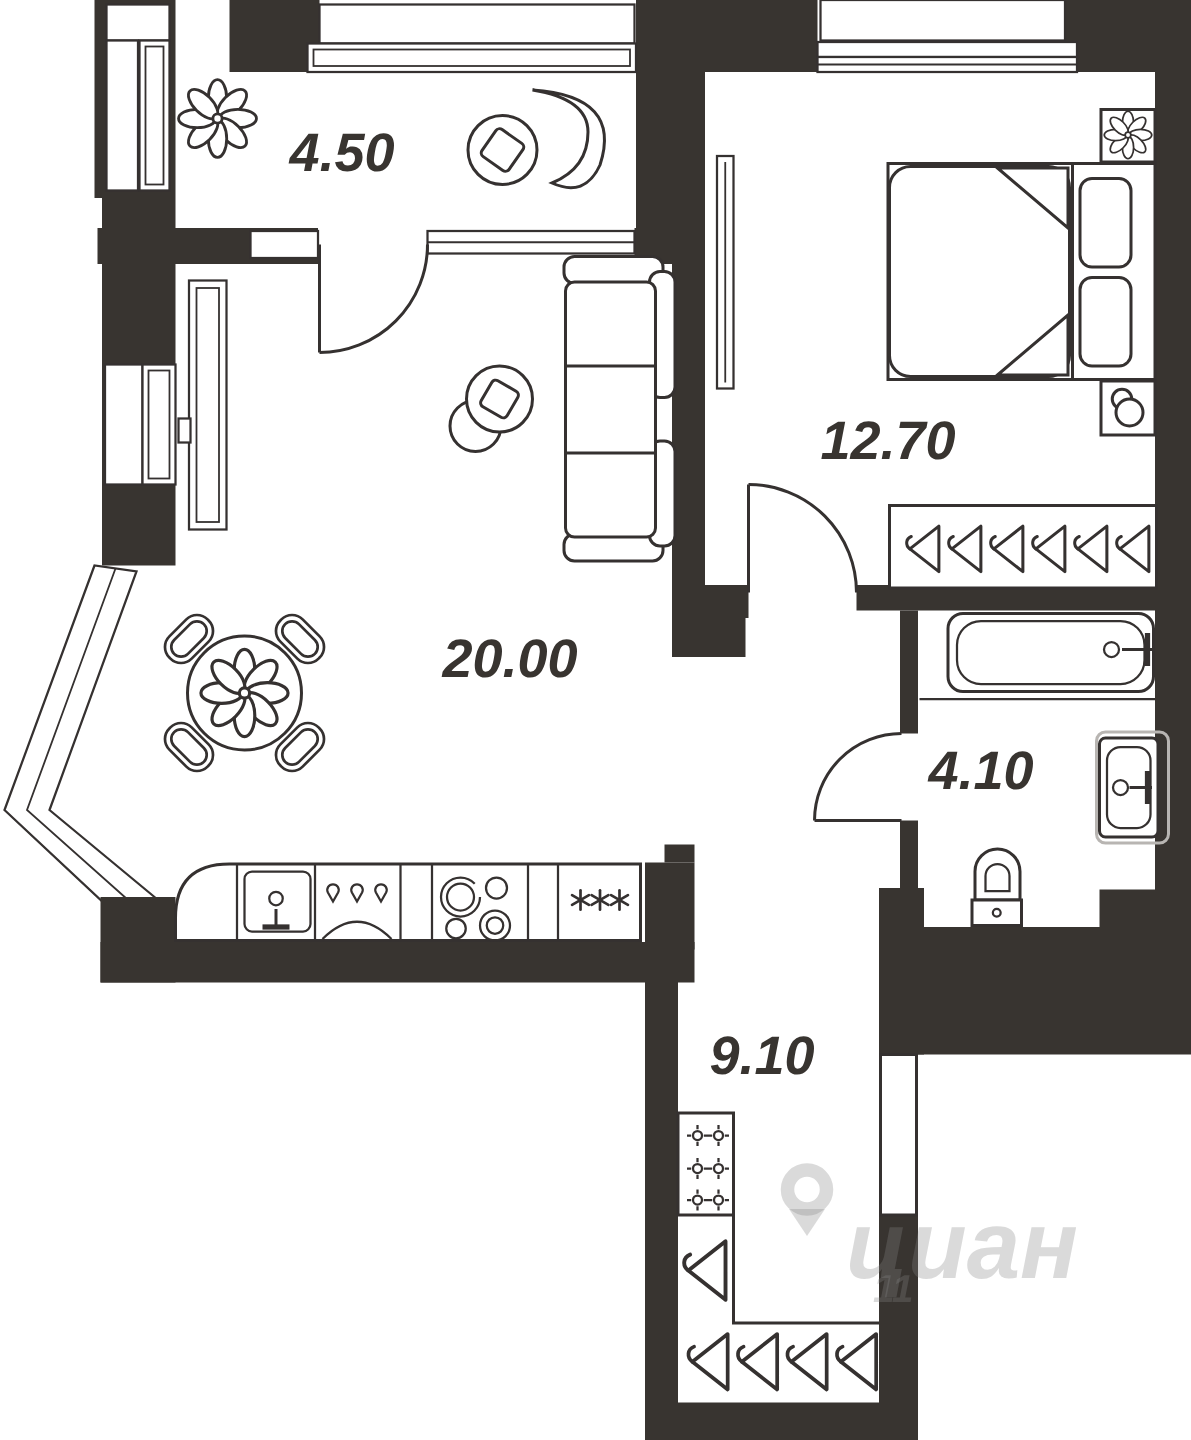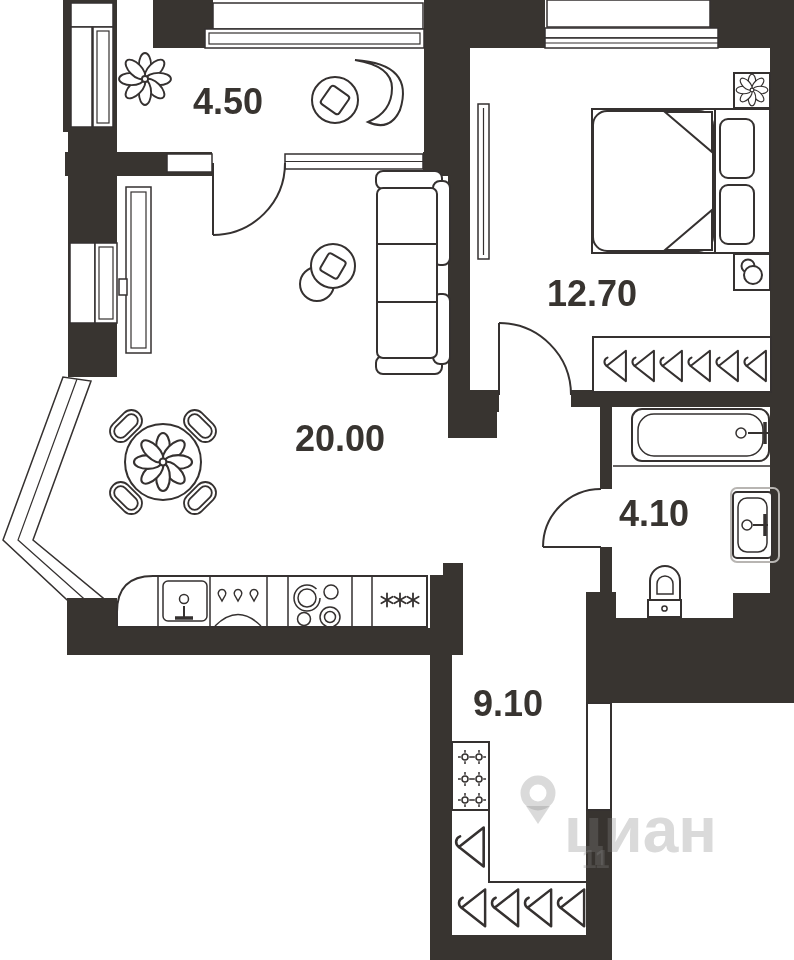--- a/index.html
+++ b/index.html
@@ -1,17 +1,17 @@
 <!DOCTYPE html>
 <html><head>
 <meta charset="utf-8">
 <style>
   html,body{margin:0;padding:0;background:#fff;}
   .stage{position:relative;width:794px;height:960px;background:#c4b5fd;overflow:hidden;
-         font-family:"Liberation Sans",sans-serif;}
+         font-family:"Liberation Sans",sans-serif;font-style:italic;}
   svg{display:block}
   .w   {fill:#383430;stroke:none;}
   .o   {fill:#ffffff;stroke:#353130;stroke-width:2;}
   .o15 {fill:#ffffff;stroke:#353130;stroke-width:1.5;}
   .t   {fill:none;stroke:#353130;stroke-width:2;}
   .t15 {fill:none;stroke:#353130;stroke-width:1.5;}
   .thin{fill:none;stroke:#353130;stroke-width:1.2;}
   .gray{stroke:#b8b5b2;fill:none;stroke-width:2;}
   .lbl {font-family:"Liberation Sans",sans-serif;font-weight:bold;font-size:36px;
         fill:#383430;text-anchor:middle;}

